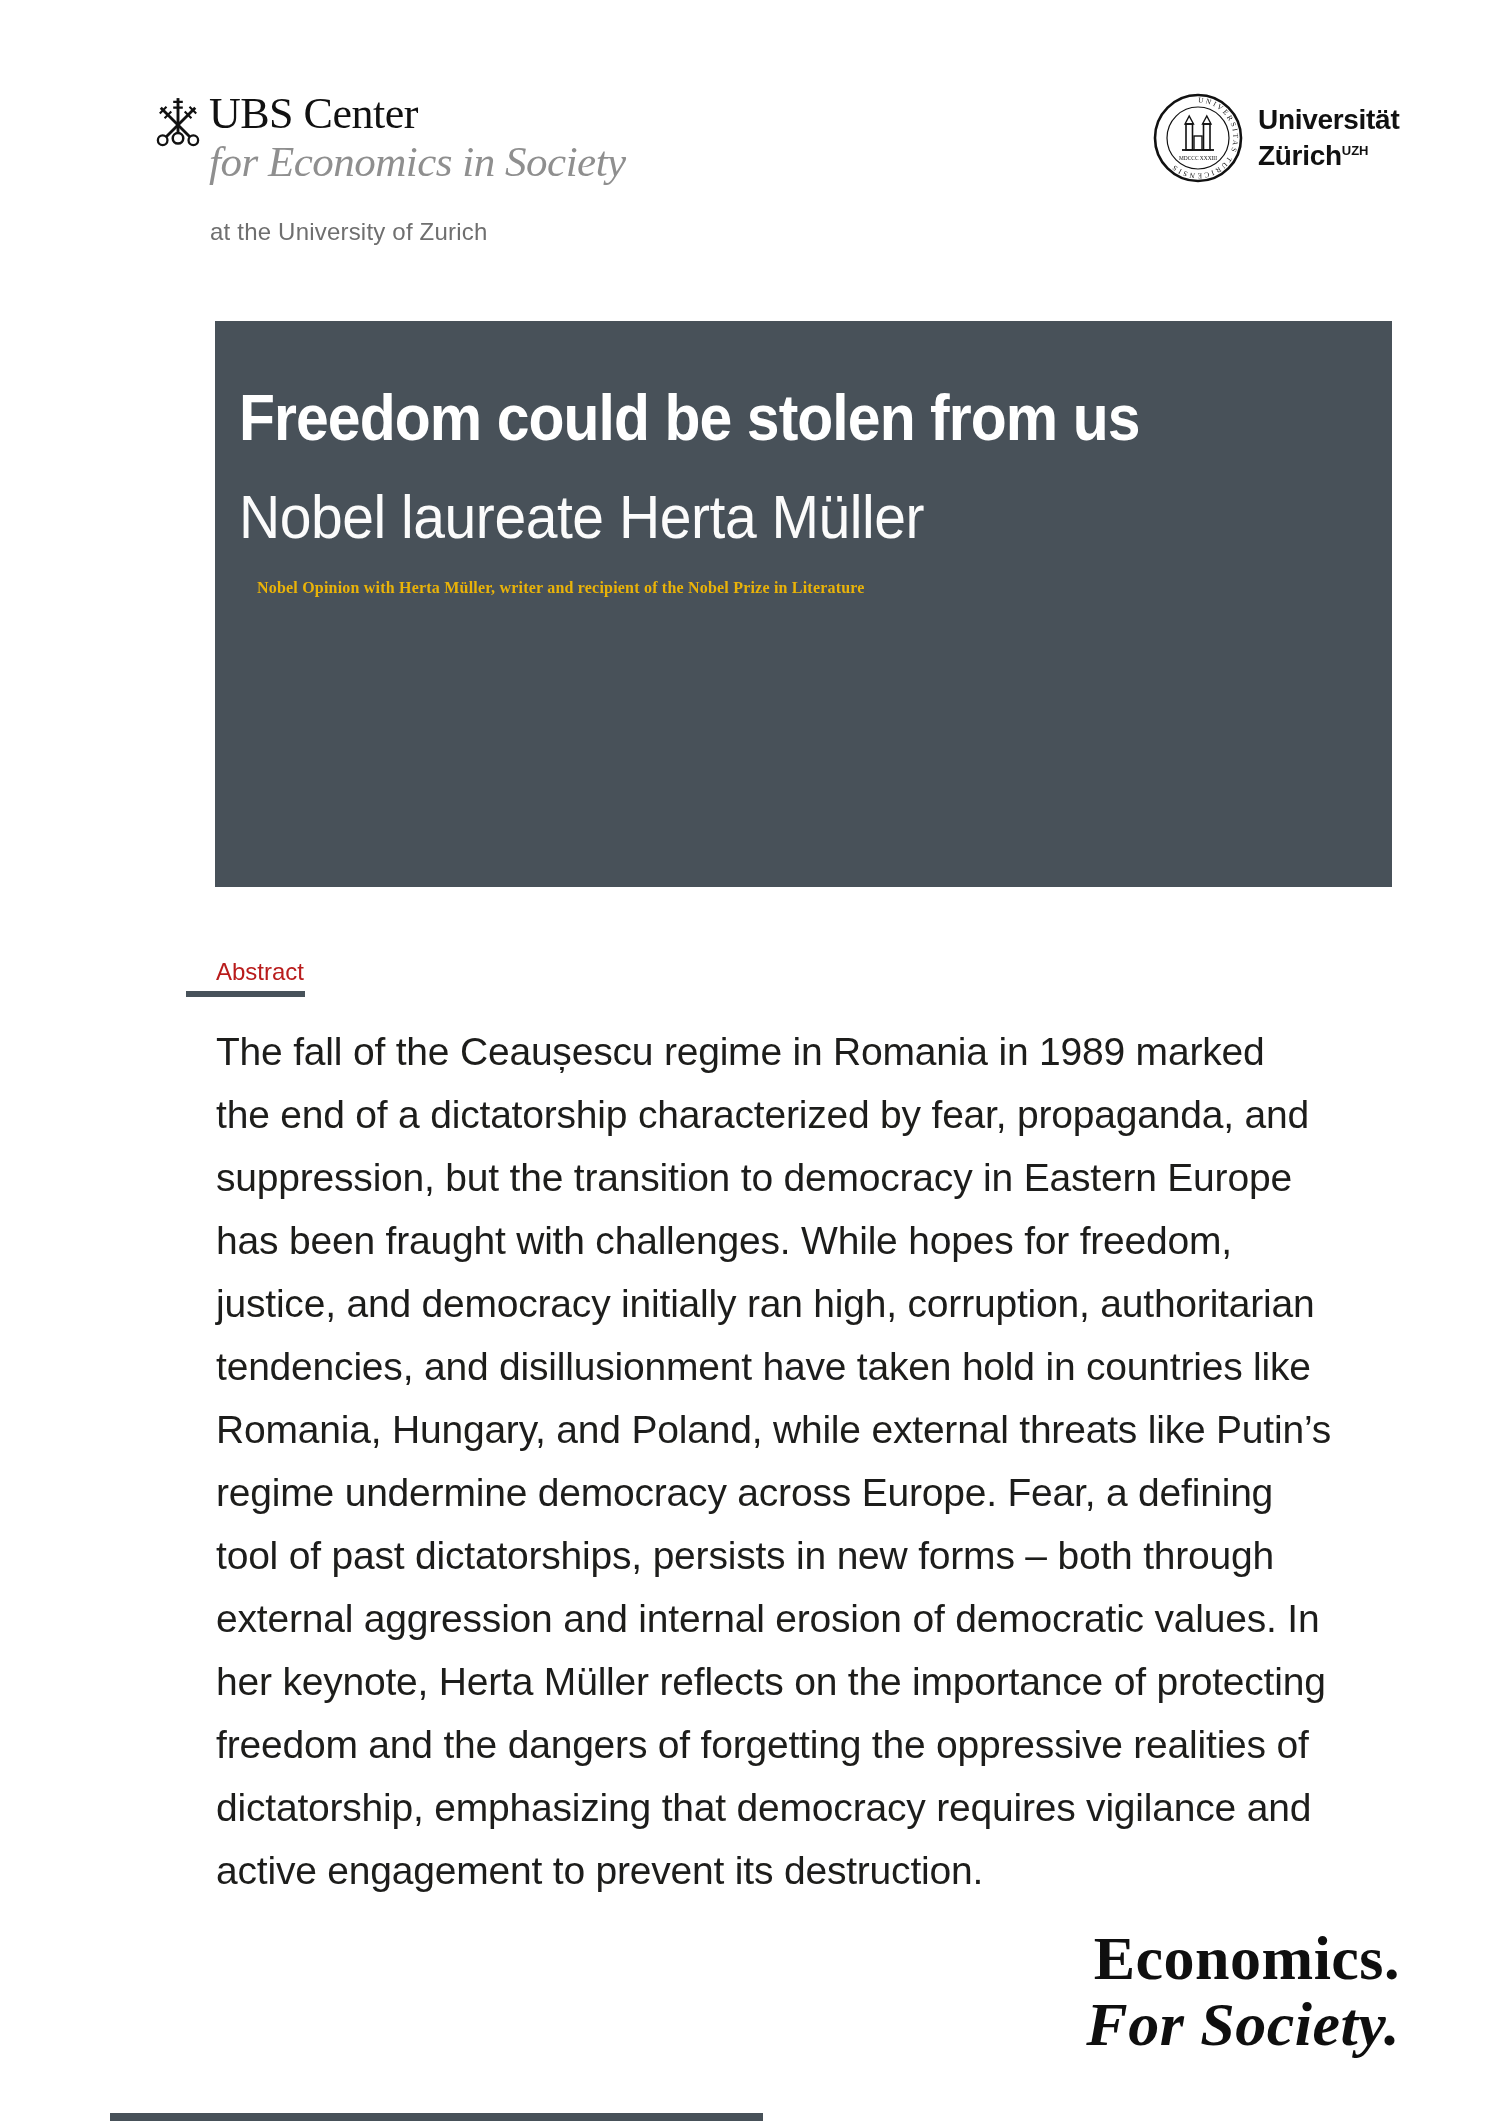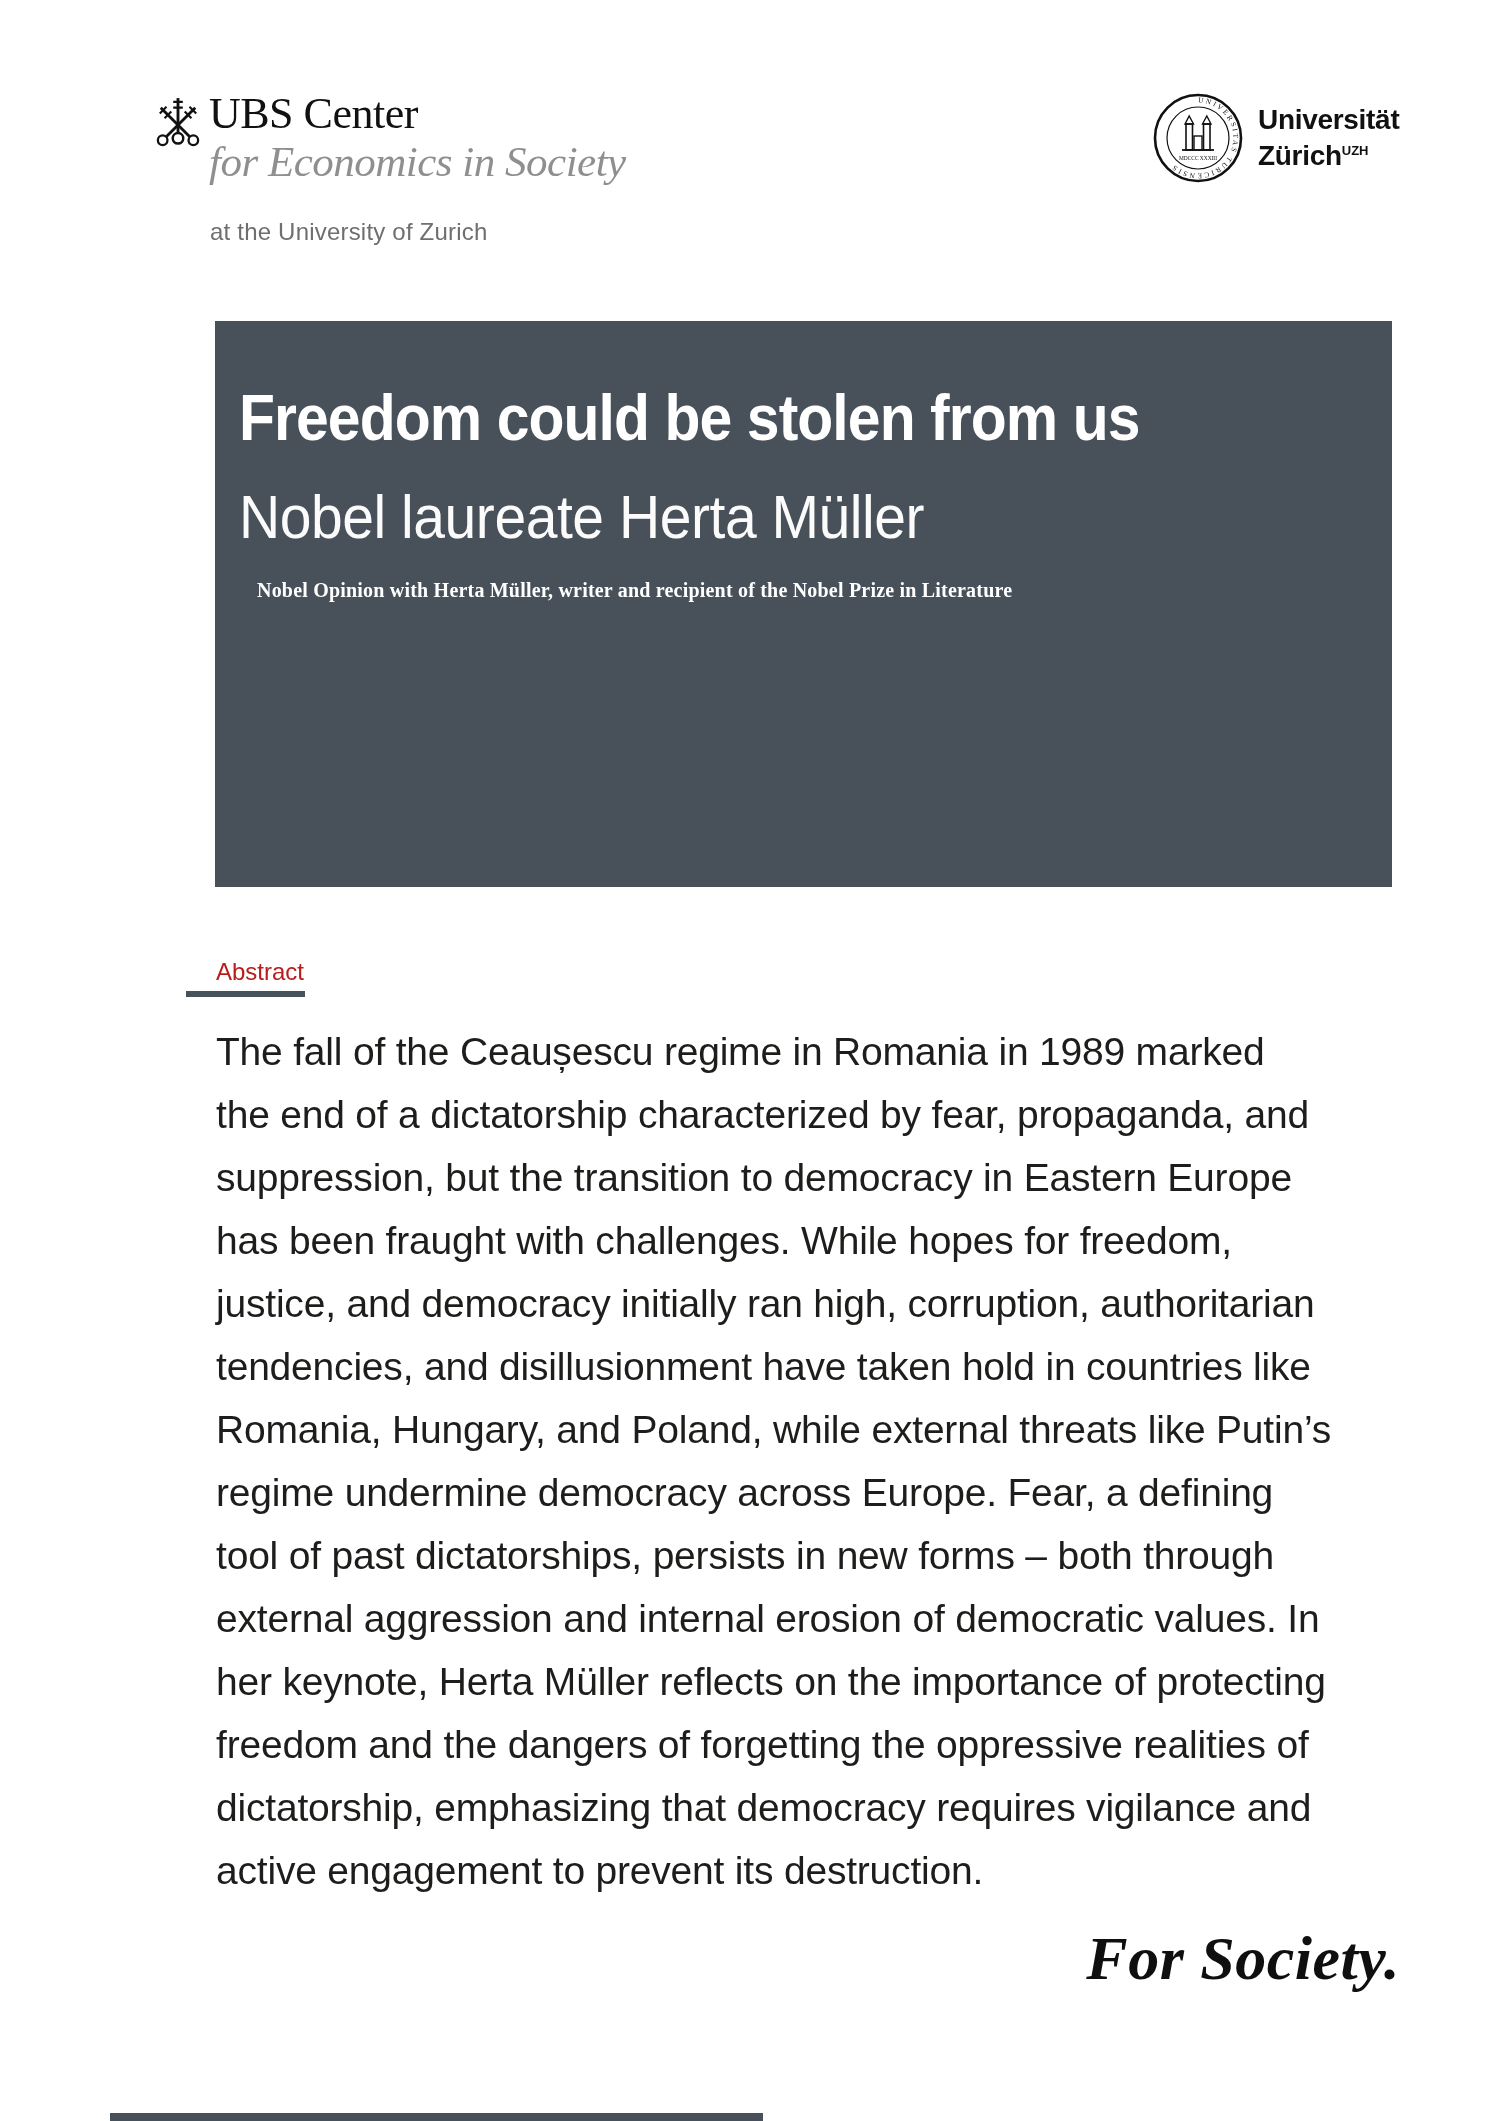--- a/index.html
+++ b/index.html
@@ -43,22 +43,22 @@
     white-space: nowrap; margin-top: 14px;
   }
   .hero-subtitle {
     font-size: 62px; font-weight: normal; letter-spacing: -0.5px;
     transform: scaleX(0.92); transform-origin: 0 50%;
     white-space: nowrap; margin-top: 26px; color: #fbfbfb;
   }
   .hero-eventline {
     position: absolute; left: 42px; top: 258px;
     font-family: "Liberation Serif", serif;
-    font-size: 20px; font-weight: bold; letter-spacing: 0.2px;
-    color: #ffffff; white-space: nowrap;
+    font-size: 16px; font-weight: bold; letter-spacing: 0.2px;
+    color: #eab308; white-space: nowrap;
   }
 
   
   .abstract-label {
     position: absolute; left: 216px; top: 958px;
     font-size: 24px; color: #b91c1c;
   }
   .abstract-rule {
     position: absolute; left: 186px; top: 991px;
     width: 119px; height: 6px; background: #47525a;
@@ -157,18 +157,19 @@
 Romania, Hungary, and Poland, while external threats like Putin’s
 regime undermine democracy across Europe. Fear, a defining
 tool of past dictatorships, persists in new forms – both through
 external aggression and internal erosion of democratic values. In
 her keynote, Herta Müller reflects on the importance of protecting
 freedom and the dangers of forgetting the oppressive realities of
 dictatorship, emphasizing that democracy requires vigilance and
 active engagement to prevent its destruction.</p>
 
   <div class="brand">
+    <div class="brand-line1">Economics.</div>
     <div class="brand-line2">For Society.</div>
   </div>
 
   <div class="bottom-rule"></div>
 
 </div>
 
 </body></html>

